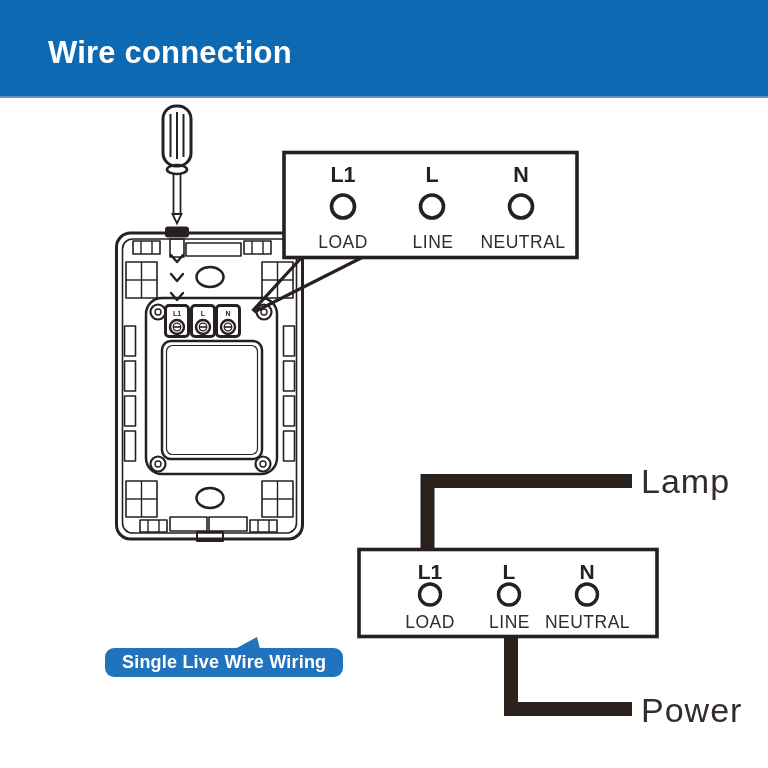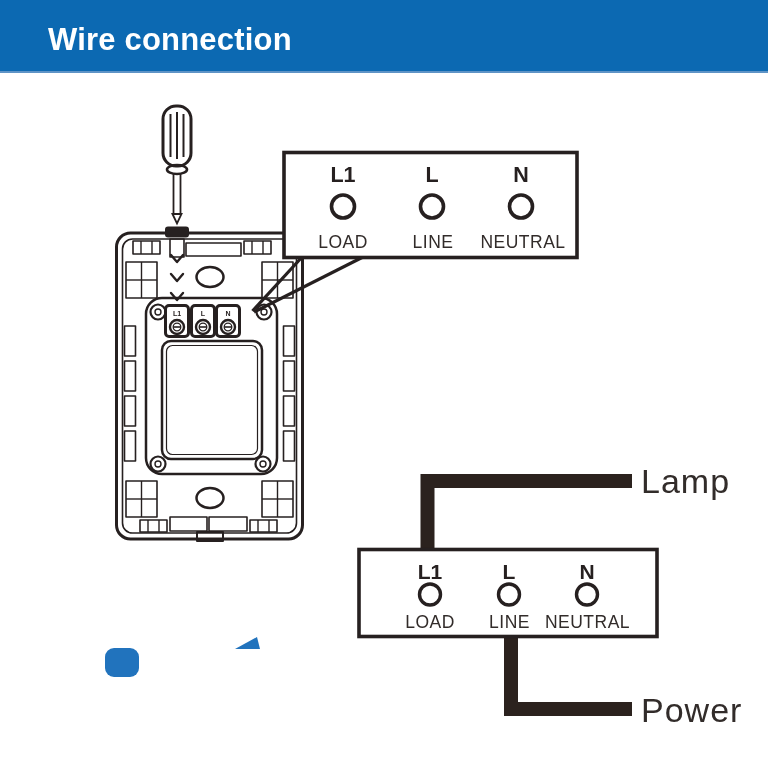--- a/index.html
+++ b/index.html
@@ -1,19 +1,19 @@
 <!DOCTYPE html>
 <html><head>
 <meta charset="utf-8">
 <style>
   html,body{margin:0;padding:0;background:#ffffff;}
   #page{position:relative;width:768px;height:768px;background:#ffffff;overflow:hidden;
         font-family:"Liberation Sans", sans-serif;}
   
-  #header{position:absolute;left:0;top:0;width:768px;height:73px;background:#0c69b2;
+  #header{position:absolute;left:0;top:0;width:768px;height:98px;background:#0c69b2;
           border-bottom:2px solid #5f94c6;box-sizing:border-box;
           display:flex;align-items:center;padding:9px 16px 0 48px;}
   #header h1{margin:0;color:#ffffff;font-size:31px;font-weight:bold;letter-spacing:0.2px;}
   
   #diagram{position:absolute;left:0;top:0;width:768px;height:768px;}
   
   #badge{position:absolute;left:105px;top:648px;height:29px;background:#2173bd;
          border-radius:9px;color:#ffffff;font-size:18px;font-weight:bold;
          line-height:29px;padding:0 17px;letter-spacing:0.2px;white-space:nowrap;}
   #badge .pointer{position:absolute;left:128px;top:-12px;width:30px;height:13px;display:block;}
@@ -167,15 +167,16 @@
       <text x="587.5" y="628" font-size="17.5" letter-spacing="0.5" fill="#322c2a" text-anchor="middle">NEUTRAL</text>
       <text x="641" y="493" font-size="34" letter-spacing="1" fill="#322c2a" text-anchor="start">Lamp</text>
       <text x="641" y="722" font-size="34" letter-spacing="1" fill="#322c2a" text-anchor="start">Power</text>
     </g>
   </svg>
 
   <div id="badge">
     <svg class="pointer" viewBox="0 0 30 13" xmlns="http://www.w3.org/2000/svg">
       <polygon points="2,13 27,13 24,1" fill="#2173bd"></polygon>
     </svg>
+    <span>Single Live Wire Wiring</span>
   </div>
 
 </div>
 
 </body></html>

